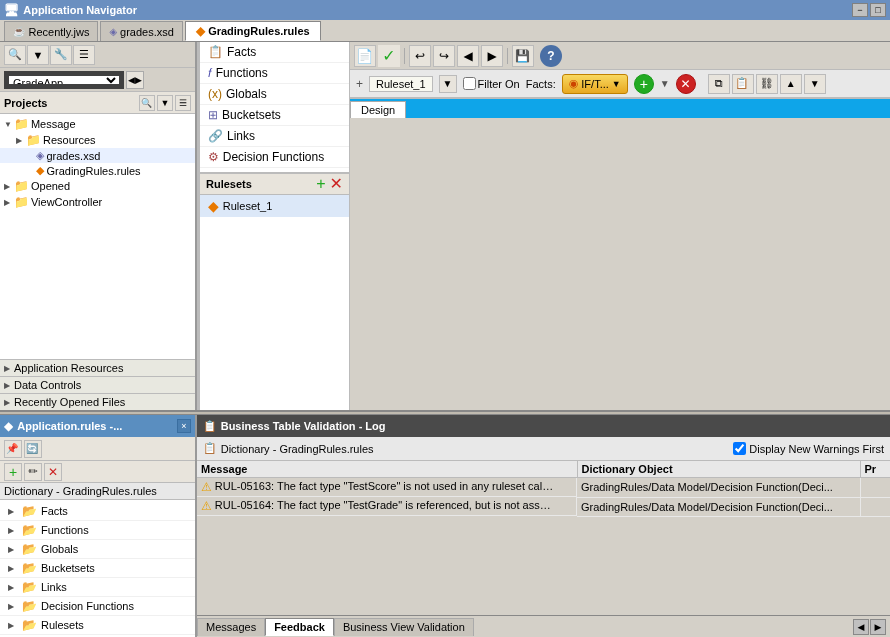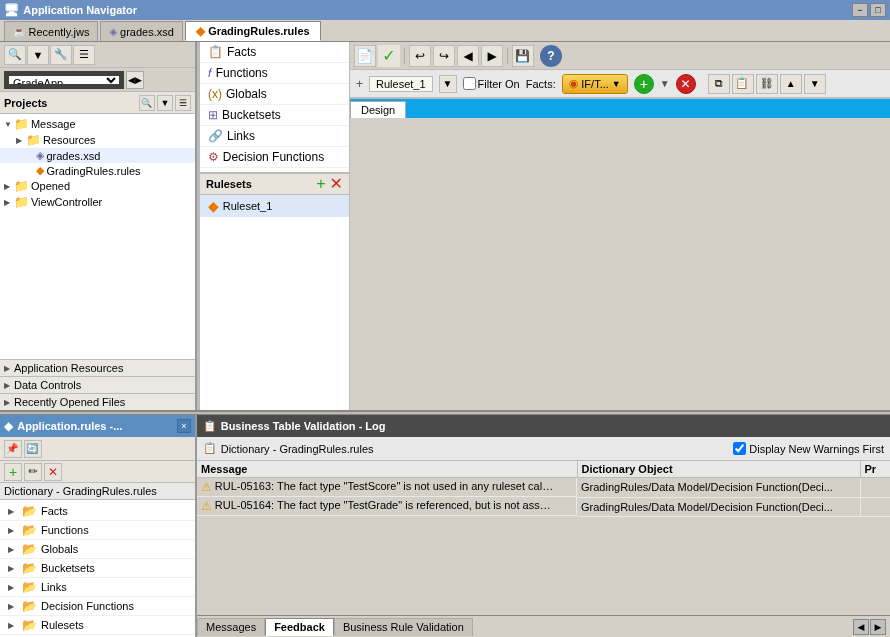--- a/index.html
+++ b/index.html
@@ -330,21 +330,21 @@
 
 
       <div style="background:#d4d0c8; border-top:1px solid #888; height:22px; display:flex; align-items:center;">
         <div style="padding:2px 8px; background:#c8c4bc; border:1px solid #aaa; border-bottom:none; cursor:pointer; font-size:11px; height:18px; display:flex; align-items:center;">
           <span>Messages</span>
         </div>
         <div style="padding:2px 8px; background:white; border:1px solid #888; border-bottom:1px solid white; cursor:pointer; font-size:11px; height:18px; display:flex; align-items:center; font-weight:bold;">
           <span>Feedback</span>
         </div>
         <div style="padding:2px 8px; background:#c8c4bc; border:1px solid #aaa; border-bottom:none; cursor:pointer; font-size:11px; height:18px; display:flex; align-items:center;">
-          <span>Business Rule Validation</span>
+          <span>Business View Validation</span>
         </div>
         <div style="margin-left:auto; display:flex; gap:1px; margin-right:4px;">
           <button style="width:16px;height:16px;background:#c0c0c0;border:1px solid #888;display:flex;align-items:center;justify-content:center;font-size:9px;cursor:pointer;">◀</button>
           <button style="width:16px;height:16px;background:#c0c0c0;border:1px solid #888;display:flex;align-items:center;justify-content:center;font-size:9px;cursor:pointer;">▶</button>
         </div>
       </div>
     </div>
   </div>
 </div>
 

